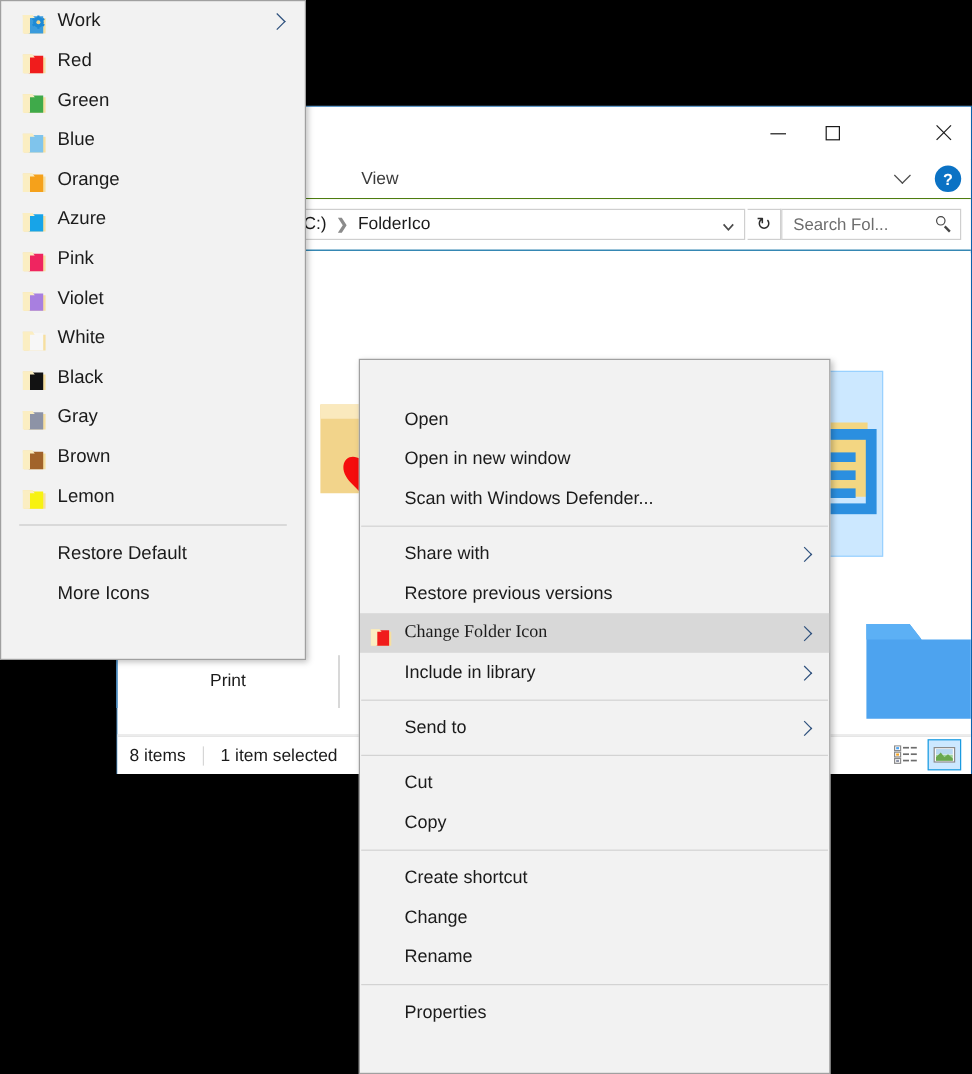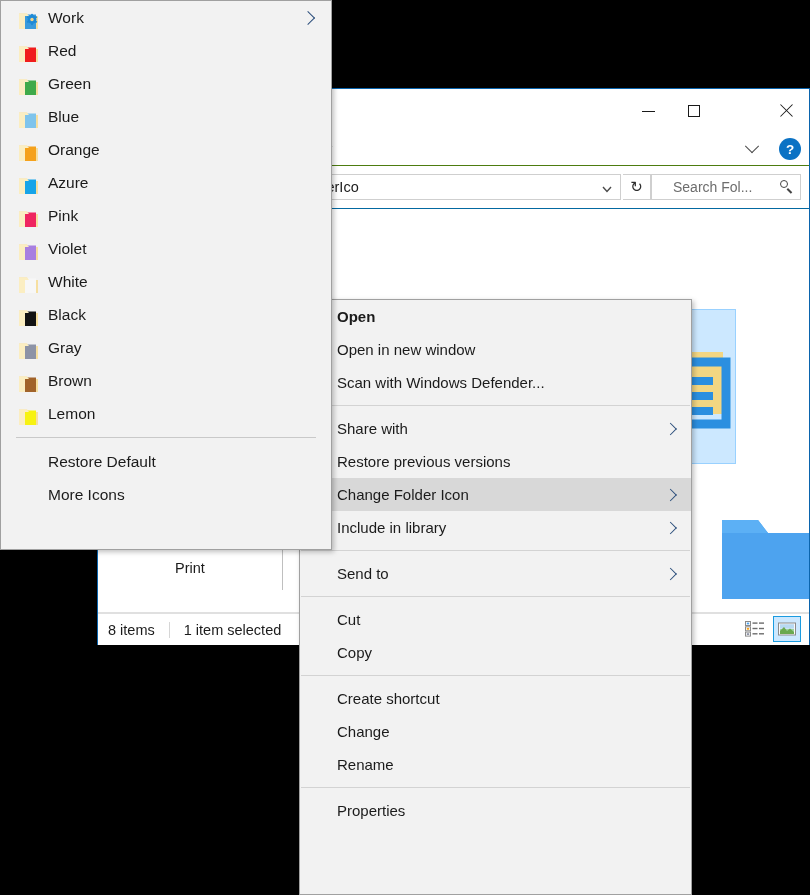--- a/index.html
+++ b/index.html
@@ -82,21 +82,21 @@
     position:absolute;left:525px;top:8px;width:28px;height:26px;
     border:1px solid #cfcfcf;border-left:none;background:#fff;box-sizing:border-box;
     display:flex;align-items:center;justify-content:center;
     font-size:15px;color:#2d2d2d;
   }
   #search-box{
     position:absolute;left:553px;top:8px;width:150px;height:26px;
     border:1px solid #cfcfcf;background:#fff;box-sizing:border-box;
     display:flex;align-items:center;padding:0 6px 0 9px;
   }
-  #search-placeholder{font-size:14px;color:#6d6d6d;flex:1;white-space:nowrap;margin-left:12px;}
+  #search-placeholder{font-size:14px;color:#6d6d6d;flex:1;white-space:nowrap;}
   .mag{
     position:relative;width:14px;height:14px;flex:none;
   }
   .mag:before{
     content:"";position:absolute;left:0;top:0;width:8px;height:8px;border-radius:50%;
     border:1.5px solid #444;box-sizing:border-box;
   }
   .mag:after{
     content:"";position:absolute;left:8px;top:8px;width:6px;height:1.5px;background:#444;
     transform:rotate(45deg);transform-origin:0 0;
@@ -145,36 +145,36 @@
   
   #context-menu{
     position:absolute;left:299px;top:299px;width:393px;height:596px;
     background:#f2f2f2;border:1px solid #a0a0a0;box-sizing:border-box;
     box-shadow:2px 2px 5px rgba(0,0,0,0.25);
   }
   .ctx-item{
     position:relative;height:33px;line-height:33px;padding-left:37px;
     font-size:15px;color:#1b1b1b;white-space:nowrap;
   }
-  .ctx-item.bold{font-weight:bold;}
-  .ctx-item.highlight{background:#d8d8d8;}
+  .ctx-item.bold{font-weight:normal;margin-top:33px;}
+  .ctx-item.highlight{background:#d8d8d8;font-family:Liberation Serif, serif;}
   .ctx-sep{height:1px;background:#d3d3d3;margin:6px 1px;}
   .ctx-arrow{
     position:absolute;right:16px;top:50%;width:8px;height:8px;
     border-top:1.6px solid #2c4f7c;border-right:1.6px solid #2c4f7c;
     transform:translateY(-50%) rotate(45deg);
   }
   .ctx-icon{
     position:absolute;left:8px;top:50%;transform:translateY(-50%);
     width:20px;height:17px;
   }
 
   
   #color-submenu{
-    position:absolute;left:0px;top:0px;width:332px;height:550px;
+    position:absolute;left:0px;top:0px;width:255px;height:550px;
     background:#f2f2f2;border:1px solid #a0a0a0;box-sizing:border-box;
     box-shadow:2px 2px 5px rgba(0,0,0,0.25);
   }
   .sub-item{
     position:relative;height:33px;line-height:33px;padding-left:47px;
     font-size:15.5px;color:#1b1b1b;white-space:nowrap;
   }
   .sub-icon{
     position:absolute;left:17px;top:50%;transform:translateY(-50%);
     width:22px;height:19px;

